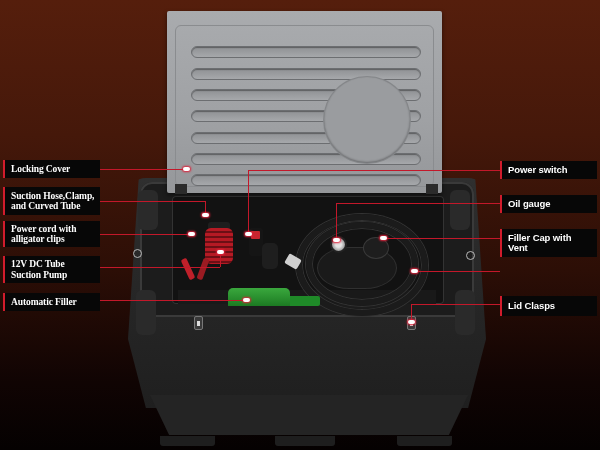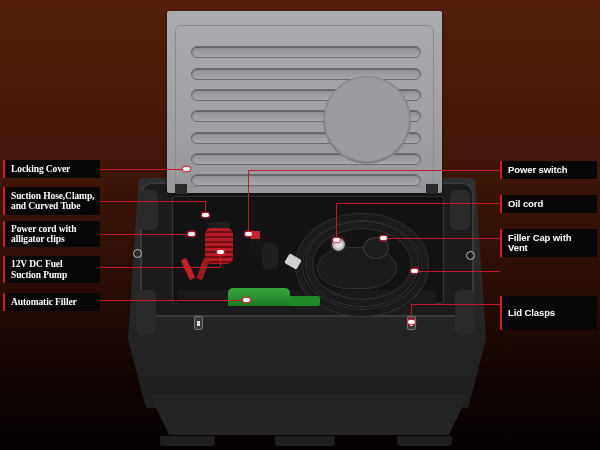--- a/index.html
+++ b/index.html
@@ -228,32 +228,32 @@
   </div>
   <div class="label left" style="top:187px;height:28px;flex-direction:column;align-items:flex-start;justify-content:center">
     <span>Suction Hose,Clamp,</span>
     <span>and Curved Tube</span>
   </div>
   <div class="label left" style="top:221px;height:26px;flex-direction:column;align-items:flex-start;justify-content:center">
     <span>Power cord with</span>
     <span>alligator clips</span>
   </div>
   <div class="label left" style="top:256px;height:27px;flex-direction:column;align-items:flex-start;justify-content:center">
-    <span>12V DC Fuel</span>
+    <span>12V DC Tube</span>
     <span>Suction Pump</span>
   </div>
   <div class="label left" style="top:293px;height:18px">
     <span>Automatic Filler</span>
   </div>
 
   <div class="label right" style="top:161px;height:18px">
     <span>Power switch</span>
   </div>
   <div class="label right" style="top:195px;height:18px">
-    <span>Oil cord</span>
+    <span>Oil gauge</span>
   </div>
   <div class="label right" style="top:229px;height:28px">
     <span>Filler Cap with Vent</span>
   </div>
-  <div class="label right" style="top:296px;height:34px">
+  <div class="label right" style="top:296px;height:20px">
     <span>Lid Clasps</span>
   </div>
 </div>
 
 </body></html>

